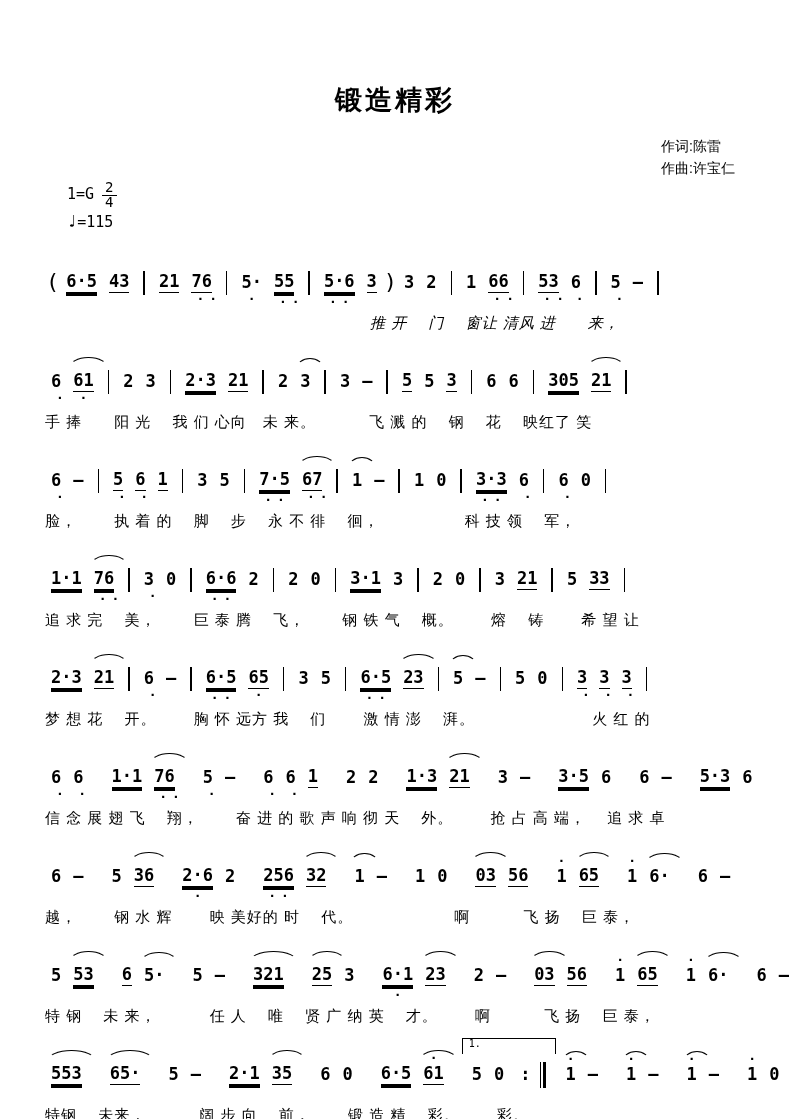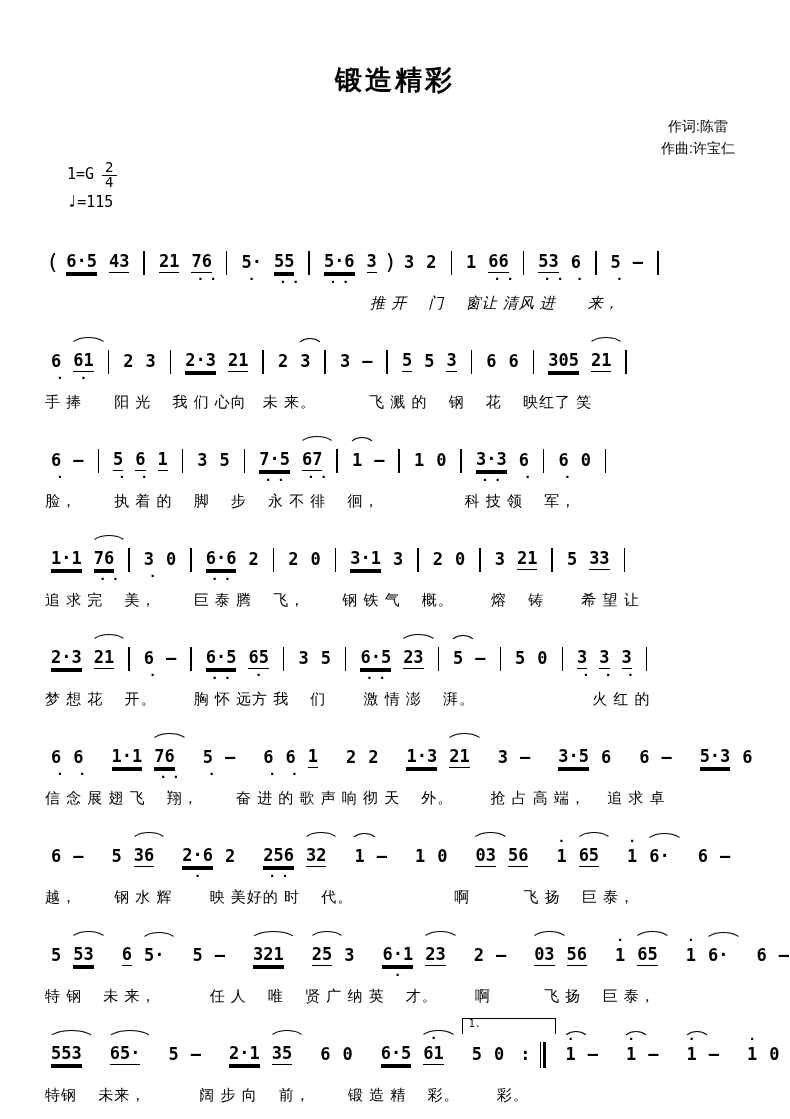--- a/index.html
+++ b/index.html
@@ -1,32 +1,32 @@
 <!DOCTYPE html>
 <html><head>
 <meta charset="utf-8">
 <style>
   html,body{margin:0;padding:0;background:#e8e8e8;}
   .page{
     width:790px;height:1119px;margin:0 auto;background:#ffffff;
     font-family:"Liberation Sans","DejaVu Sans",sans-serif;color:#000;
-    position:relative;box-sizing:border-box;padding:62px 45px 0 45px;overflow:hidden;
+    position:relative;box-sizing:border-box;padding:82px 45px 0 45px;overflow:hidden;
   }
   .title{
     text-align:center;font-family:"Liberation Serif","DejaVu Serif",serif;
     font-size:27px;font-weight:bold;letter-spacing:3px;margin:0 0 18px 0;
   }
   .meta{display:flex;justify-content:space-between;align-items:flex-start;margin:0 10px 14px 22px;}
   .meta-left{font-family:"DejaVu Sans Mono",monospace;font-size:15px;line-height:1.25;}
   .keyrow{display:flex;align-items:center;gap:8px;margin-top:44px;}
   .frac{display:inline-block;text-align:center;font-size:14px;line-height:1.05;vertical-align:middle;}
   .frac .top{border-bottom:1px solid #000;padding:0 3px;}
   .temporow{margin-top:2px;font-size:15px;}
   .note-glyph{font-size:17px;}
-  .meta-right{font-size:14px;line-height:1.55;text-align:center;}
+  .meta-right{font-size:14px;line-height:1.55;text-align:left;}
   .score{margin-top:6px;}
   .system{margin-bottom:13px;}
   .note-row{
     font-family:"DejaVu Sans Mono",monospace;font-weight:bold;font-size:17px;
     white-space:nowrap;height:44px;display:flex;align-items:center;padding-top:14px;box-sizing:content-box;
   }
   .tk{position:relative;display:inline-block;margin:0 6px;line-height:1.1;}
   .tk.u1{border-bottom:1.5px solid #000;padding-bottom:1px;}
   .tk.u2{border-bottom:1.5px solid #000;padding-bottom:1px;box-shadow:0 3px 0 #000;}
   .db{position:absolute;left:0;right:0;bottom:-10px;text-align:center;font-size:13px;line-height:6px;letter-spacing:5px;text-indent:5px;}

